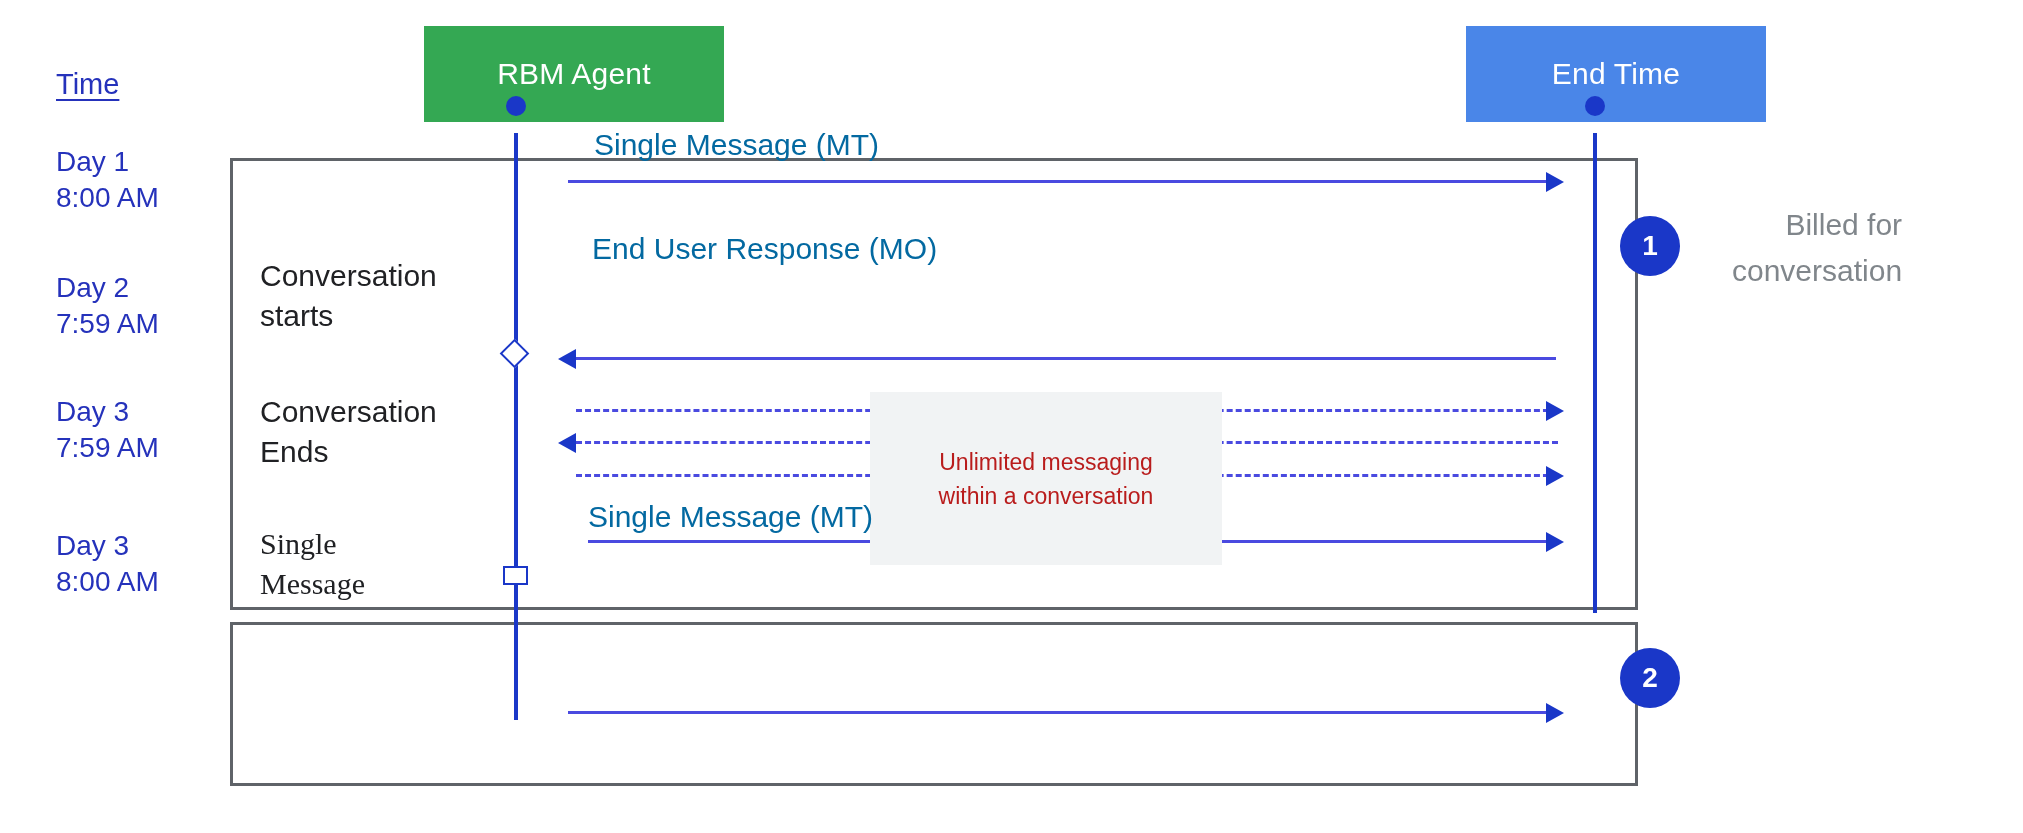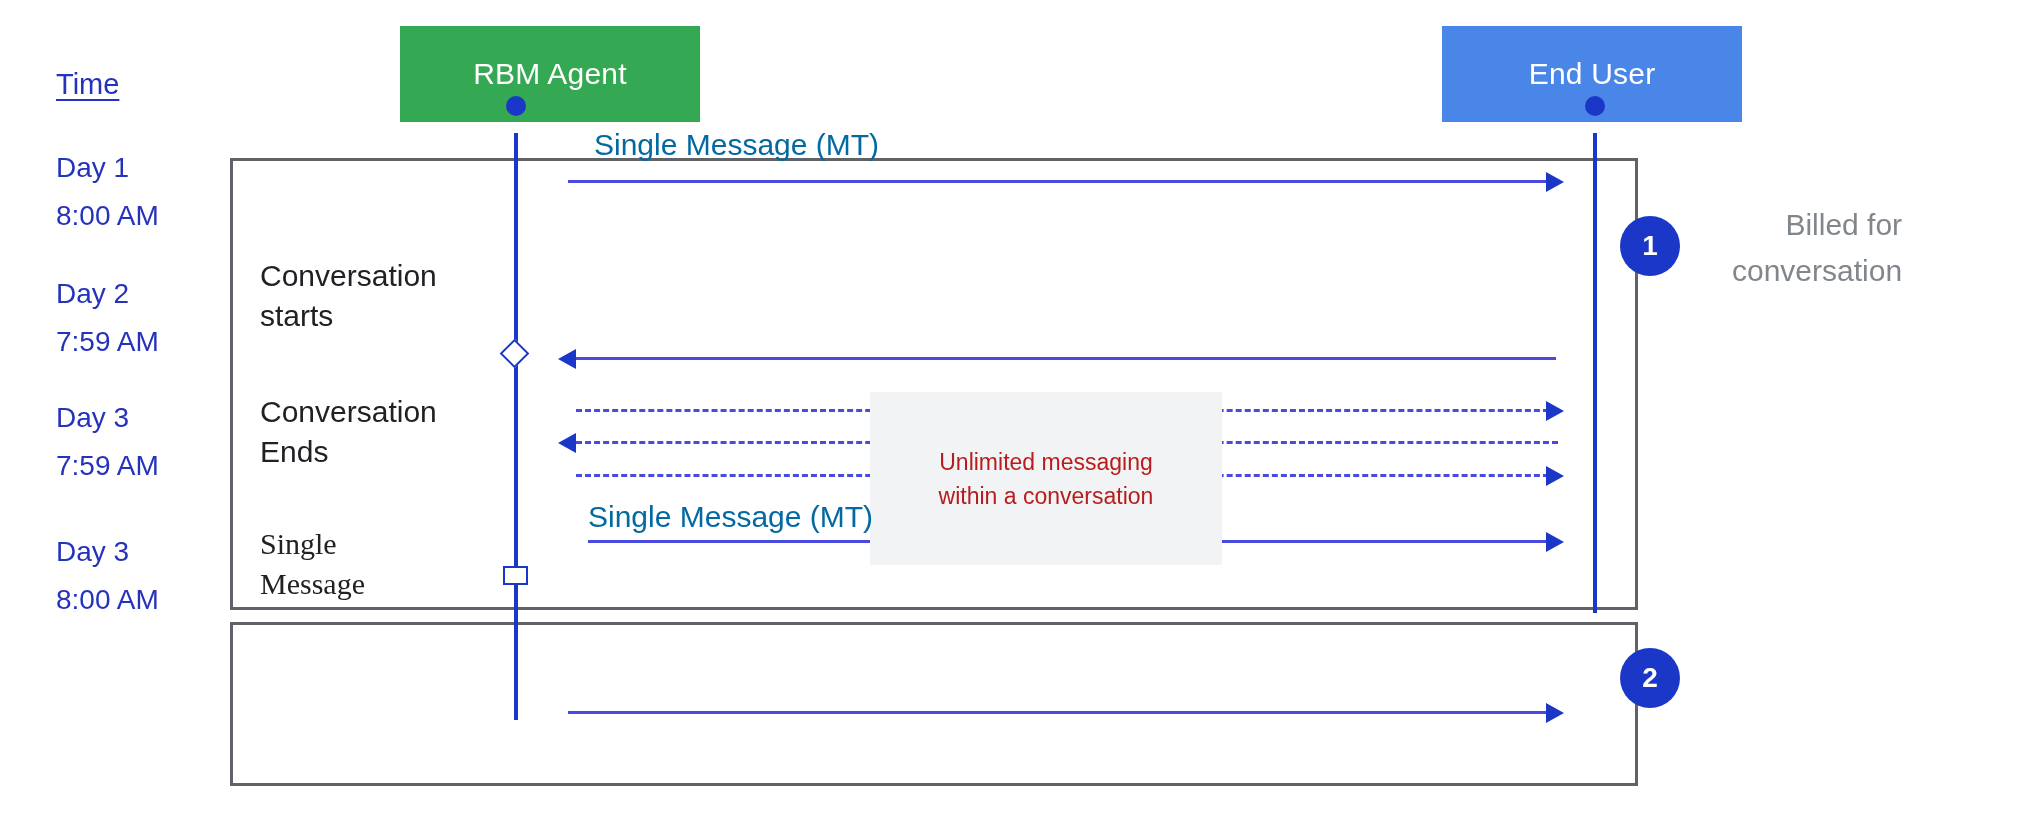--- a/index.html
+++ b/index.html
@@ -22,20 +22,21 @@
 
   
   .actor-box {
     position: absolute;
     display: flex;
     align-items: center;
     justify-content: center;
     color: #ffffff;
     font-size: 30px;
     letter-spacing: 0.2px;
+    margin-left: 24px;
   }
   .actor-agent {
     left: 400px; top: 26px; width: 300px; height: 96px;
     background: #34a853;
   }
   .actor-enduser {
     left: 1442px; top: 26px; width: 300px; height: 96px;
     background: #4a86e8;
   }
 
@@ -90,21 +91,21 @@
     left: 56px; top: 68px;
     font-size: 29px;
     color: #2532bb;
     text-decoration: underline;
     text-underline-offset: 5px;
   }
   .time-label {
     position: absolute;
     left: 56px;
     font-size: 28px;
-    line-height: 48px;
+    line-height: 36px;
     color: #2532bb;
     white-space: pre-line;
   }
   .time-1 { top: 144px; }
   .time-2 { top: 270px; }
   .time-3 { top: 394px; }
   .time-4 { top: 528px; }
 
   
   .state-label {
@@ -231,21 +232,21 @@
   <div class="time-label time-4">Day 3
 8:00 AM</div>
 
   <div class="group-box group-conversation"></div>
   <div class="group-box group-single"></div>
 
   <div class="actor-box actor-agent">
     <span>RBM Agent</span>
   </div>
   <div class="actor-box actor-enduser">
-    <span>End User</span>
+    <span>End Time</span>
   </div>
 
   <div class="lifeline-dot dot-agent"></div>
   <div class="lifeline lifeline-agent"></div>
 
   <div class="lifeline-dot dot-enduser"></div>
   <div class="lifeline lifeline-enduser"></div>
 
   <div class="marker-diamond"></div>
   <div class="marker-square"></div>
@@ -254,20 +255,21 @@
 starts</div>
   <div class="state-label state-2">Conversation
 Ends</div>
   <div class="state-label state-3">Single
 Message</div>
 
   <div class="msg-label msg-1">Single Message (MT)</div>
   <div class="arrow a1"></div>
   <div class="arrowhead right a1h"></div>
 
+  <div class="msg-label msg-2">End User Response (MO)</div>
   <div class="arrow a2"></div>
   <div class="arrowhead left a2h"></div>
 
   <div class="arrow dashed a3"></div>
   <div class="arrowhead right a3h"></div>
 
   <div class="arrow dashed a4"></div>
   <div class="arrowhead left a4h"></div>
 
   <div class="arrow dashed a5"></div>

